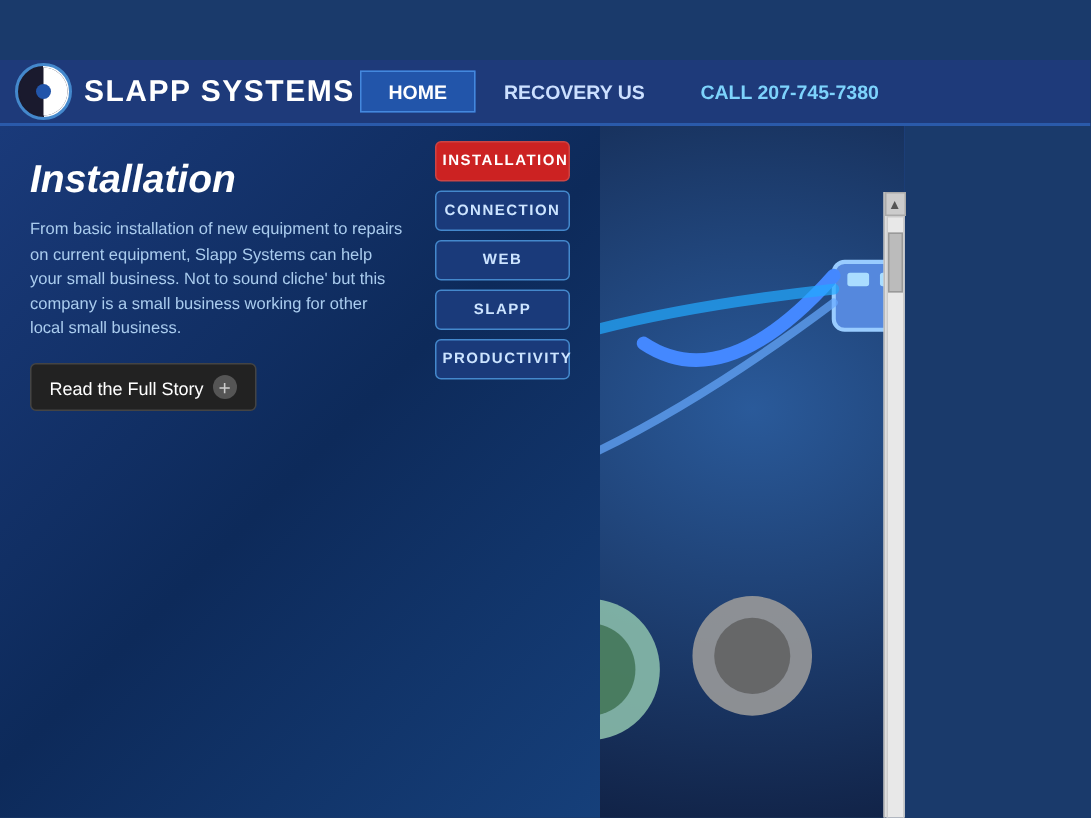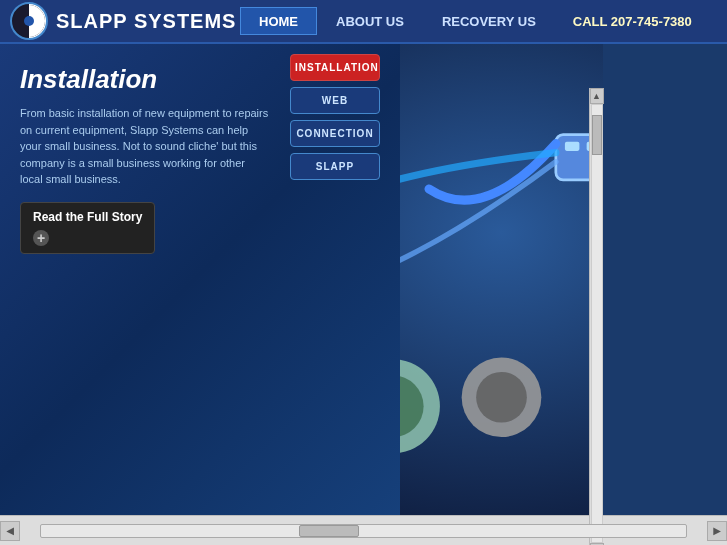--- a/index.html
+++ b/index.html
@@ -11,20 +11,21 @@
       overflow: hidden;
     }
 
     
     #navbar {
       display: flex;
       background: #1e3a7a;
       border-bottom: 2px solid #2a5aaa;
       height: 44px;
       padding-left: 10px;
+      margin-top: 40px;
     }
     #nav-logo-area {
       width: 230px;
       display: flex;
       align-items: center;
     }
     #logo-icon {
       width: 38px;
       height: 38px;
       border-radius: 50%;
@@ -58,21 +59,21 @@
       cursor: pointer;
       border: 1px solid transparent;
       text-decoration: none;
     }
     .nav-item.active {
       background: #2255aa;
       border: 1px solid #4488dd;
       color: #fff;
     }
     #nav-call {
-      color: #fef9c3;
+      color: #7dd3fc;
       font-size: 13px;
       font-weight: bold;
       padding: 0 18px;
     }
 
     
     #main {
       display: flex;
       width: 603px;
       height: calc(545px - 44px - 30px);
@@ -96,32 +97,31 @@
       margin-bottom: 10px;
     }
     #section-desc {
       font-size: 11px;
       color: #aaccee;
       line-height: 1.5;
       margin-bottom: 14px;
     }
     #read-more-btn {
       display: inline-flex;
-      align-items: flex-start;
+      align-items: flex-end;
       background: #222;
       color: #fff;
       font-size: 12px;
-      font-weight: bold;
+      font-weight: normal;
       padding: 7px 12px;
       border-radius: 4px;
       cursor: pointer;
       border: 1px solid #444;
       gap: 6px;
       width: fit-content;
-      flex-direction: column;
     }
     #read-more-btn .plus-circle {
       width: 16px;
       height: 16px;
       border-radius: 50%;
       background: #555;
       display: flex;
       align-items: center;
       justify-content: center;
       font-size: 14px;
@@ -287,42 +287,42 @@
       <svg width="34" height="34" viewBox="0 0 34 34">
         <circle cx="17" cy="17" r="16" fill="#1a1a2e"></circle>
         <path d="M17 1 A16 16 0 0 1 17 33" fill="#fff"></path>
         <circle cx="17" cy="17" r="5" fill="#2255aa"></circle>
       </svg>
     </div>
     <span id="logo-text">SLAPP SYSTEMS</span>
   </div>
   <div id="nav-links">
     <a class="nav-item active">HOME</a>
-    <a class="nav-item">ABOUT US</a>
     <a class="nav-item">RECOVERY US</a>
     <span id="nav-call">CALL 207-745-7380</span>
   </div>
 </div>
 
 <div id="main">
 
   <div id="left-panel">
     <h2 id="section-title">Installation</h2>
     <p id="section-desc">From basic installation of new equipment to repairs on current equipment, Slapp Systems can help your small business. Not to sound cliche' but this company is a small business working for other local small business.</p>
     <button id="read-more-btn">
       <span>Read the Full Story</span>
       <span class="plus-circle">+</span>
     </button>
   </div>
 
   <div id="center-buttons">
     <button class="service-btn active">INSTALLATION</button>
+    <button class="service-btn">CONNECTION</button>
     <button class="service-btn">WEB</button>
-    <button class="service-btn">CONNECTION</button>
     <button class="service-btn">SLAPP</button>
+    <button class="service-btn">PRODUCTIVITY</button>
   </div>
 
   <div id="right-image">
     <div id="main-image-placeholder">
       
       <svg width="100%" height="100%" viewBox="0 0 320 260" preserveAspectRatio="xMidYMid slice">
 
         <defs>
           <radialGradient id="bg" cx="50%" cy="40%" r="70%">
             <stop offset="0%" stop-color="#2a5a9a"></stop>

